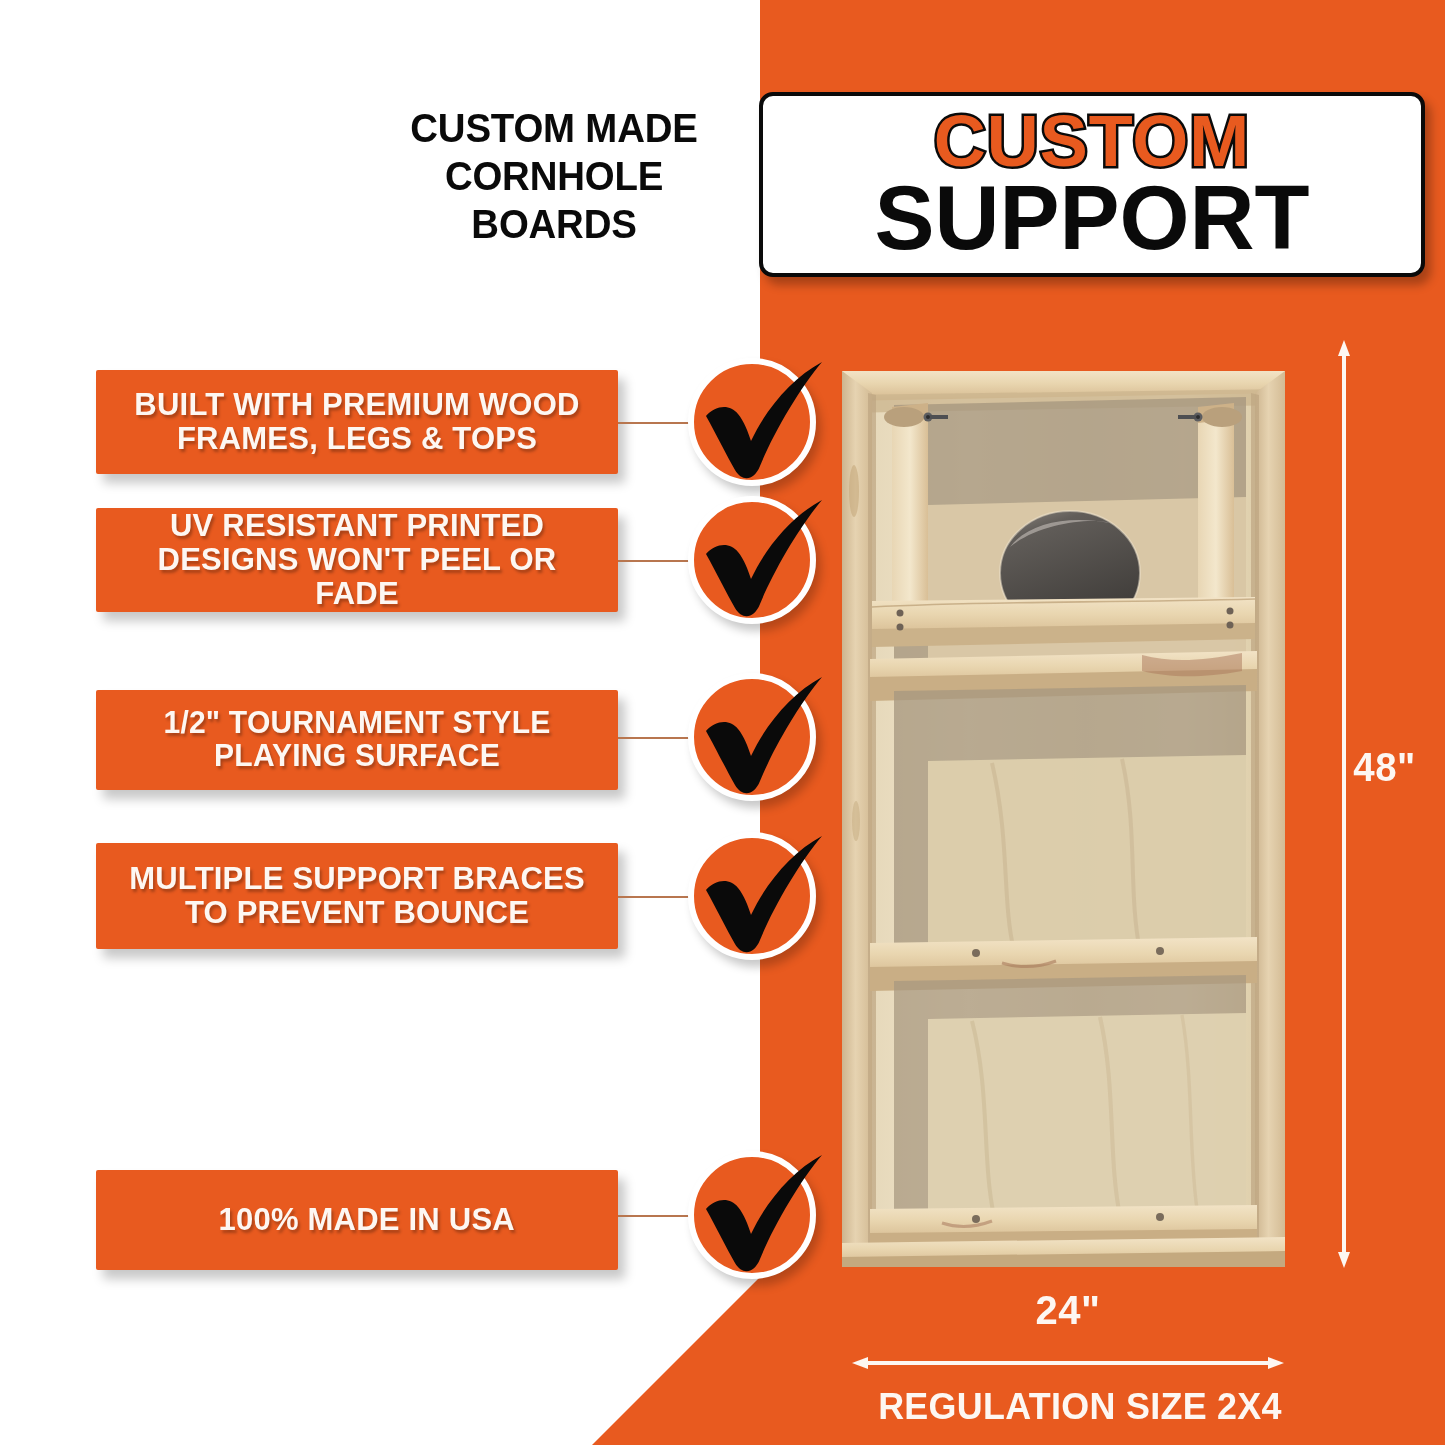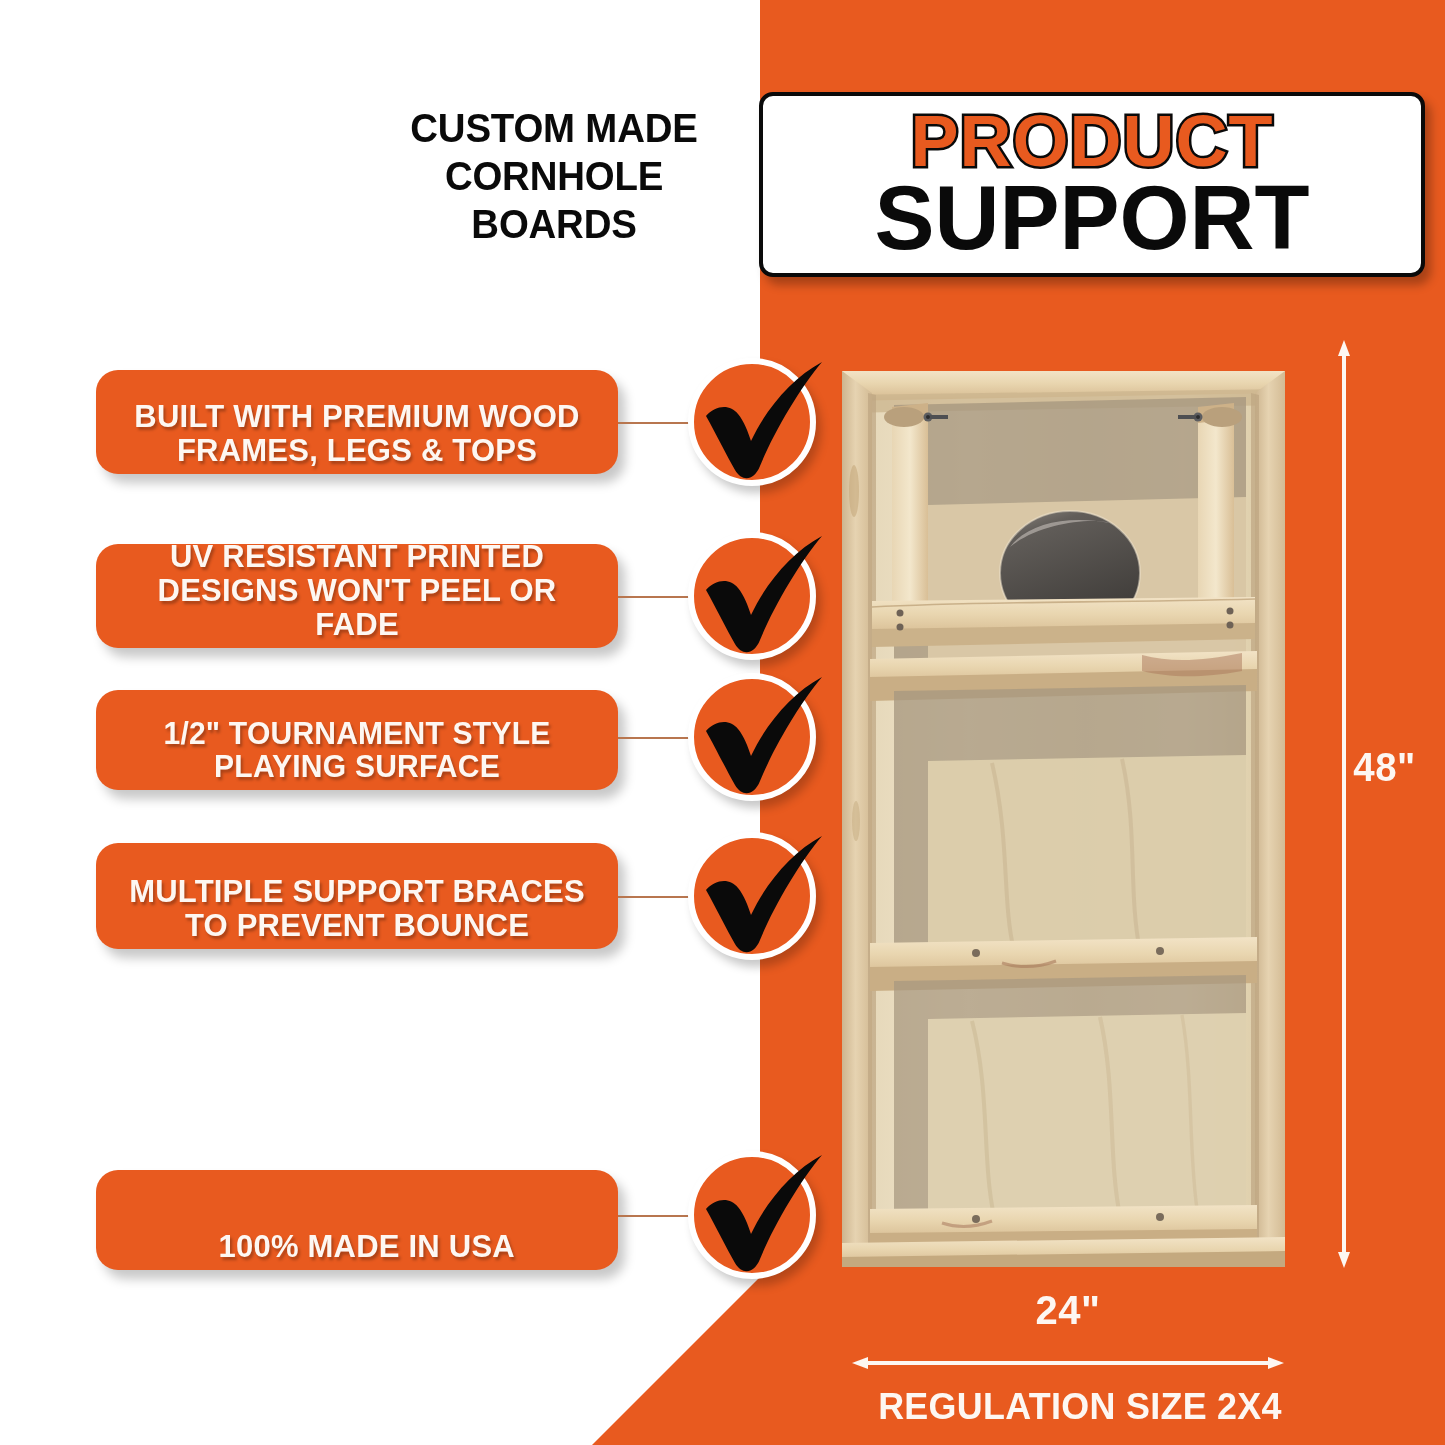--- a/index.html
+++ b/index.html
@@ -75,23 +75,23 @@
   .pf-box .l2 {
     font-weight:bold; font-size:90px; line-height:0.95;
     color:#0a0a0a; letter-spacing:0px; margin-top:2px;
   }
 
   
   .feature { position:absolute; left:0; width:840px; height:120px; }
   .pill {
     position:absolute; left:96px; top:0; width:522px;
     min-height:100px;
-    background:#E85A1F; border-radius:22px;
+    background:#E85A1F; border-radius:2px;
     box-shadow:7px 9px 11px rgba(0,0,0,.22);
-    display:flex; align-items:flex-end; justify-content:center;
+    display:flex; align-items:center; justify-content:center;
     padding:6px 14px;
   }
   .pill span {
     color:#fdf7f2; font-weight:bold; font-size:32px; line-height:1.06;
     text-align:center; letter-spacing:0.2px;
     text-shadow:2px 3px 3px rgba(0,0,0,.28);
     transform:scaleX(0.97);
   }
   .pill.l3 span { font-size:31px; }
   .connector {
@@ -137,37 +137,37 @@
   <div class="orange-bg"></div>
 
 
   <div class="left-head">
     <div>CUSTOM MADE</div>
     <div>CORNHOLE</div>
     <div>BOARDS</div>
   </div>
 
   <div class="pf-box">
-    <div class="l1">PRODUCT</div>
+    <div class="l1">CUSTOM</div>
     <div class="l2">SUPPORT</div>
   </div>
 
   <div class="feature" style="top:370px;">
     <div class="pill" style="height:104px;">
       <span>BUILT WITH PREMIUM WOOD FRAMES, LEGS &amp; TOPS</span>
     </div>
     <div class="connector" style="left:618px; top:52px; width:72px;"></div>
     <div class="check-circle" style="left:688px; top:-12px;">
       <svg width="152" height="160" viewBox="0 0 152 160">
         <path d="M24 68 C34 57 48 56 56 66 C62 73 66 84 69 93 C84 61 110 30 140 14 C118 40 92 84 78 118 C72 133 60 134 53 122 C45 108 33 84 24 68 Z" fill="#0a0a0a"></path>
       </svg>
     </div>
   </div>
 
-  <div class="feature" style="top:544px;">
+  <div class="feature" style="top:508px;">
     <div class="pill" style="height:104px;">
       <span>UV RESISTANT PRINTED DESIGNS WON'T PEEL OR FADE</span>
     </div>
     <div class="connector" style="left:618px; top:52px; width:72px;"></div>
     <div class="check-circle" style="left:688px; top:-12px;">
       <svg width="152" height="160" viewBox="0 0 152 160">
         <path d="M24 68 C34 57 48 56 56 66 C62 73 66 84 69 93 C84 61 110 30 140 14 C118 40 92 84 78 118 C72 133 60 134 53 122 C45 108 33 84 24 68 Z" fill="#0a0a0a"></path>
       </svg>
     </div>
   </div>

